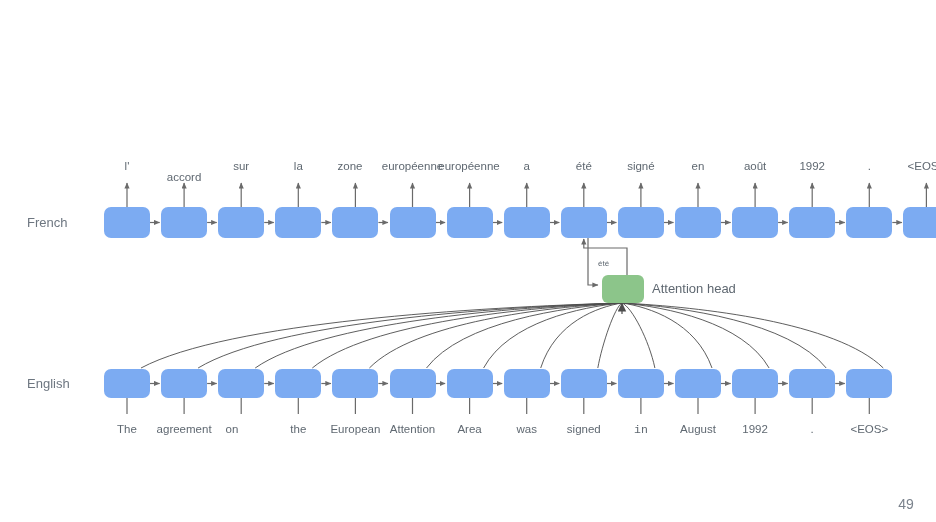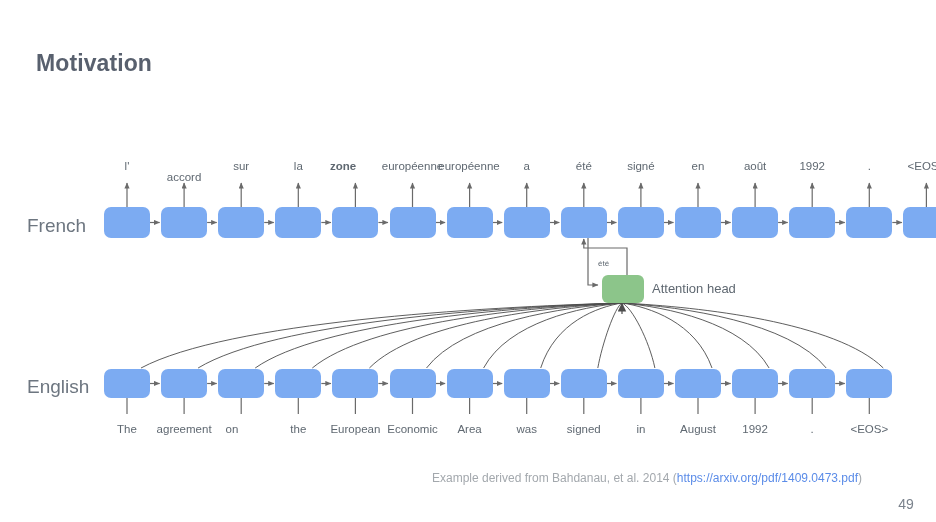--- a/index.html
+++ b/index.html
@@ -21,21 +21,21 @@
     position: absolute;
     left: 36px;
     top: 50px;
     font-size: 23px;
     font-weight: bold;
     color: #58606e;
     letter-spacing: 0.1px;
   }
   .row-label {
     position: absolute;
-    font-size: 19px;
+    font-size: 13px;
     color: #6d7680;
     white-space: nowrap;
   }
   #label-french { left: 27px; top: 215px; }
   #label-english { left: 27px; top: 376px; }
 
   .diagram-svg {
     position: absolute;
     left: 0;
     top: 0;
@@ -106,21 +106,20 @@
     font-size: 14px;
     color: #7a828c;
     transform: translateX(-50%);
   }
 </style>
 </head>
 <body>
 
 <div id="slide">
 
-  <div id="slide-title">Motivation</div>
 
   <div class="row-label" id="label-french">French</div>
   <div class="row-label" id="label-english">English</div>
 
   <svg class="diagram-svg" id="diagram" width="936" height="522">
     <defs>
       <marker id="arrowGray" markerWidth="7" markerHeight="7" refX="5.6" refY="2.6" orient="auto" markerUnits="userSpaceOnUse">
         <path d="M0,0 L6,2.6 L0,5.2 z" fill="#6a6a6a"></path>
       </marker>
       <marker id="arrowGrayBig" markerWidth="11" markerHeight="11" refX="8.5" refY="4.2" orient="auto" markerUnits="userSpaceOnUse">
@@ -244,47 +243,44 @@
 
   <div class="green-cell"></div>
   <div id="attention-head-label">Attention head</div>
   <div id="attn-token-label">été</div>
 
   <div id="words-french">
       <div class="word word-fr" style="left: 127px;">l'</div>
       <div class="word word-fr" style="left: 184.1px; margin-top: 11px;">accord</div>
       <div class="word word-fr" style="left: 241.2px;">sur</div>
       <div class="word word-fr" style="left: 298.3px;">la</div>
-      <div class="word word-fr" style="left: 343px; font-weight: bold;">zone</div>
+      <div class="word word-fr" style="left: 350px;">zone</div>
       <div class="word word-fr" style="left: 412.5px;">européenne</div>
       <div class="word word-fr" style="left: 469px;">européenne</div>
       <div class="word word-fr" style="left: 526.7px;">a</div>
       <div class="word word-fr" style="left: 583.8px;">été</div>
       <div class="word word-fr" style="left: 640.9px;">signé</div>
       <div class="word word-fr" style="left: 698px;">en</div>
       <div class="word word-fr" style="left: 755.1px;">août</div>
       <div class="word word-fr" style="left: 812.2px;">1992</div>
       <div class="word word-fr" style="left: 869.3px;">.</div>
       <div class="word word-fr" style="left: 926.4px;">&lt;EOS&gt;</div>
     </div>
   <div id="words-english">
       <div class="word word-en" style="left: 127px;">The</div>
       <div class="word word-en" style="left: 184.1px;">agreement</div>
       <div class="word word-en" style="left: 232px;">on</div>
       <div class="word word-en" style="left: 298.3px;">the</div>
       <div class="word word-en" style="left: 355.4px;">European</div>
-      <div class="word word-en" style="left: 412.5px;">Economic</div>
+      <div class="word word-en" style="left: 412.5px;">Attention</div>
       <div class="word word-en" style="left: 469.6px;">Area</div>
       <div class="word word-en" style="left: 526.7px;">was</div>
       <div class="word word-en" style="left: 583.8px;">signed</div>
-      <div class="word word-en" style="left: 640.9px;">in</div>
+      <div class="word word-en" style="left: 640.9px; font-family: Liberation Mono, monospace;">in</div>
       <div class="word word-en" style="left: 698px;">August</div>
       <div class="word word-en" style="left: 755.1px;">1992</div>
       <div class="word word-en" style="left: 812.2px;">.</div>
       <div class="word word-en" style="left: 869.3px;">&lt;EOS&gt;</div>
     </div>
 
-  <div id="footer-note">
-    <span>Example derived from Bahdanau, et al. 2014 (</span><a id="footer-link" href="#">https://arxiv.org/pdf/1409.0473.pdf</a><span>)</span>
-  </div>
 
   <div id="slide-number">49</div>
 </div>
 
 </body></html>

